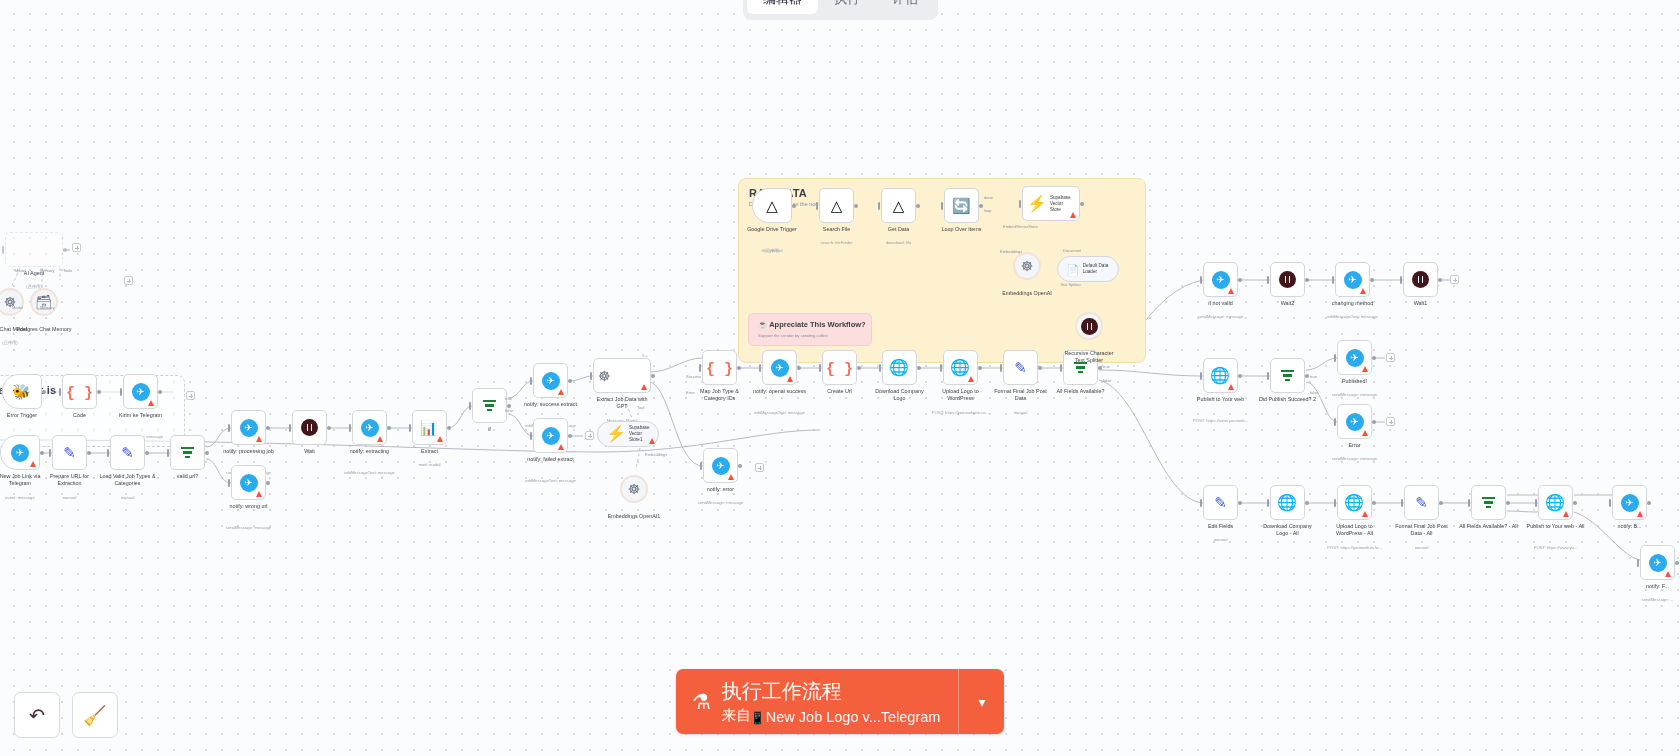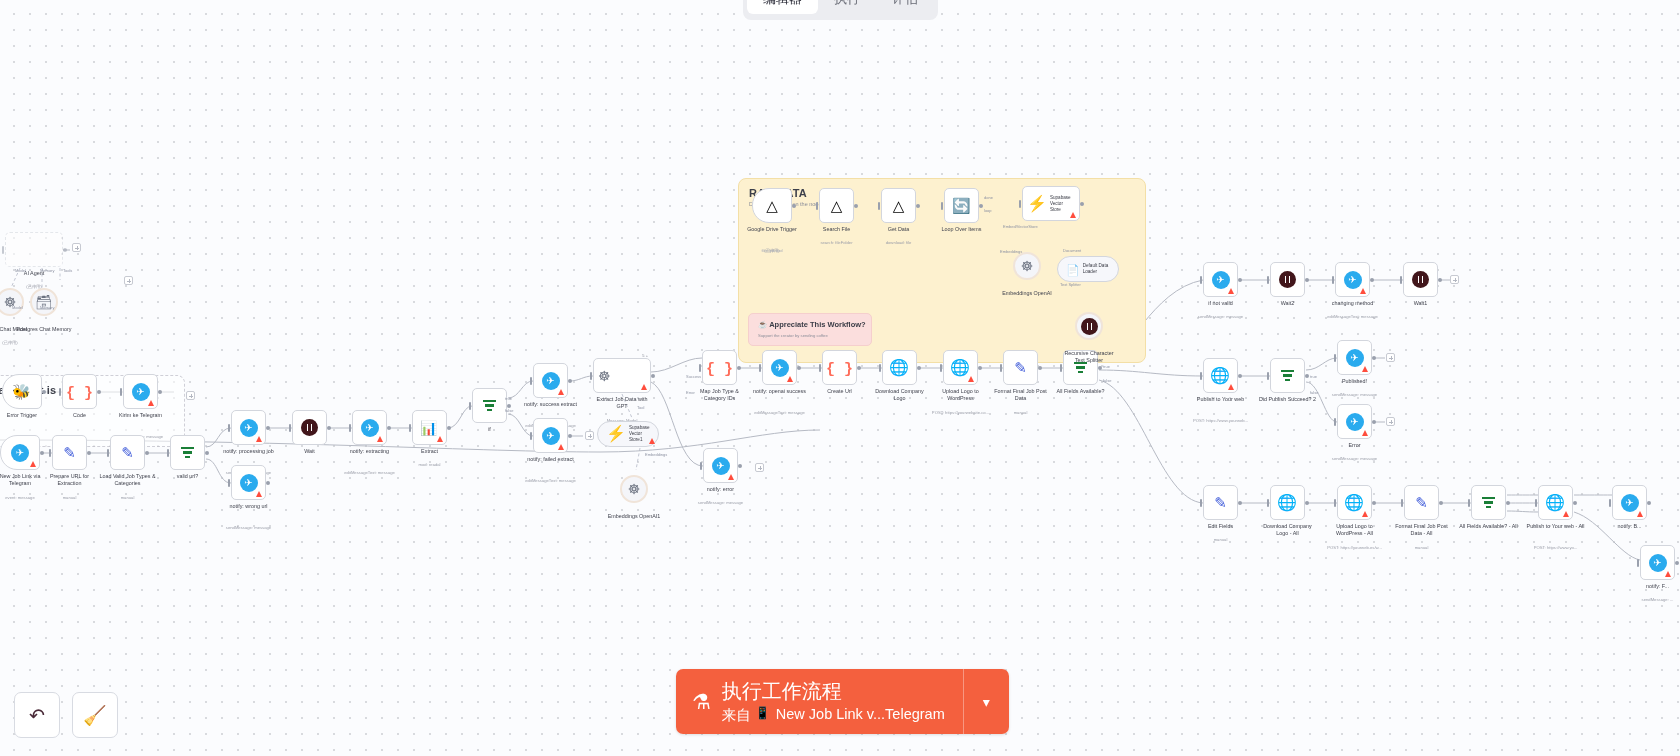--- a/index.html
+++ b/index.html
@@ -170,21 +170,21 @@
     position: absolute; left: 676px; bottom: 22px; display: flex; z-index: 30;
     border-radius: 7px; overflow: hidden; box-shadow: 0 1px 3px rgba(0,0,0,.12);
   }
   .runbtn {
     background: #f4603e; color: #fff; display: flex; align-items: center;
     gap: 11px; padding: 9px 18px 9px 16px; min-width: 278px;
   }
   .runbtn .flask { font-size: 21px; }
   .runbtn .lines { display: flex; flex-direction: column; gap: 1px; }
   .runbtn .l1 { font-size: 20px; font-weight: 400; }
-  .runbtn .l2 { font-size: 14.5px; display:flex; align-items:flex-start; gap:5px; }
+  .runbtn .l2 { font-size: 14.5px; display:flex; align-items:flex-end; }
   .runbtn .l2 .tgl { font-size: 12px; }
   .rundrop {
     background: #f4603e; color: #fff; width: 46px;
     display: flex; align-items: center; justify-content: center;
     border-left: 1px solid rgba(255,255,255,.35); font-size: 14px;
   }
 </style>
 </head>
 <body>
 
@@ -874,21 +874,21 @@
   </div>
 
   <div class="runwrap">
     <div class="runbtn">
       <span class="flask">⚗</span>
       <span class="lines">
         <span class="l1">执行工作流程</span>
         <span class="l2">
           <span>来自</span>
           <span class="tgl">📱</span>
-          <span>New Job Link v...Telegram</span>
+          <span>New Job Logo v...Telegram</span>
         </span>
       </span>
     </div>
     <div class="rundrop">
       <span>▾</span>
     </div>
   </div>
 
 <div class="plusbox" style="left: 186px; top: 391px;"></div>
     <div class="plusbox" style="left: 1450px; top: 275px;"></div>

